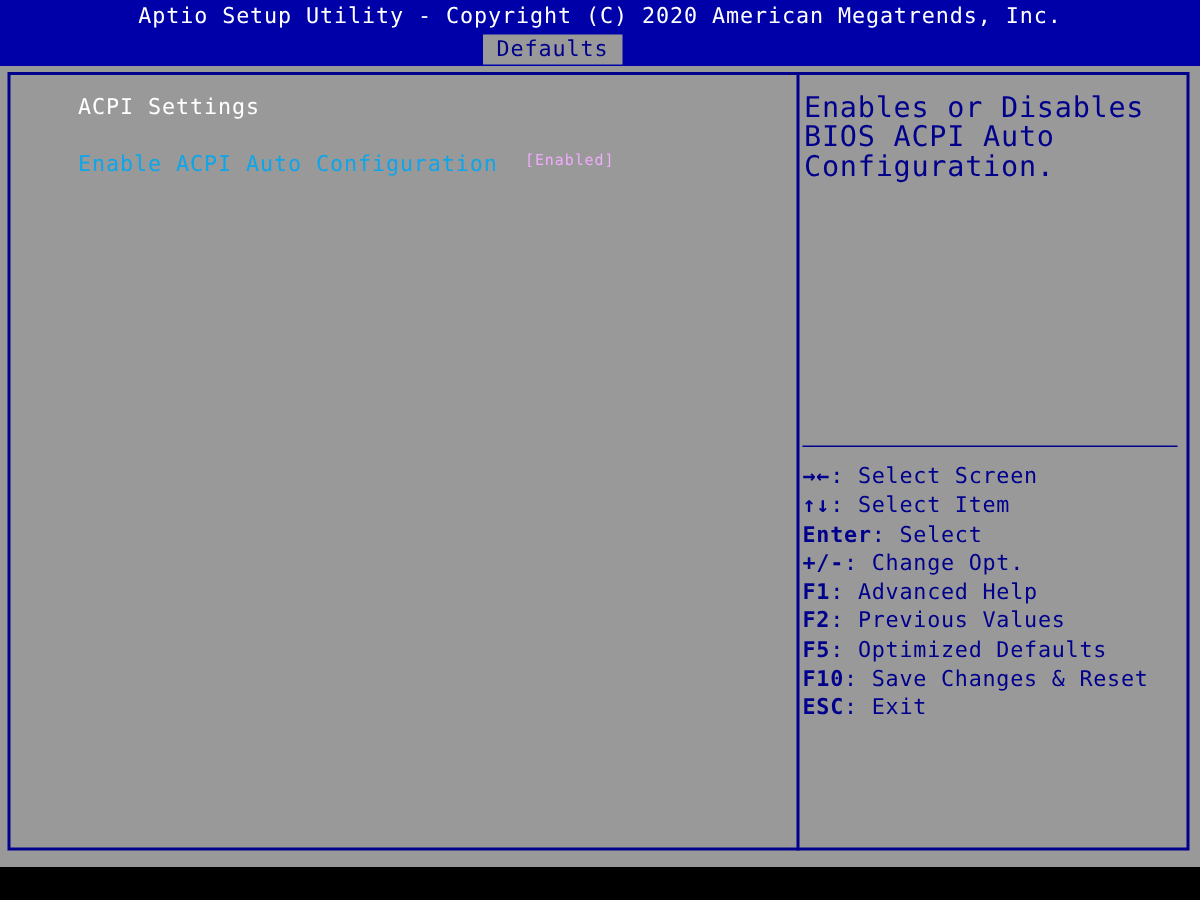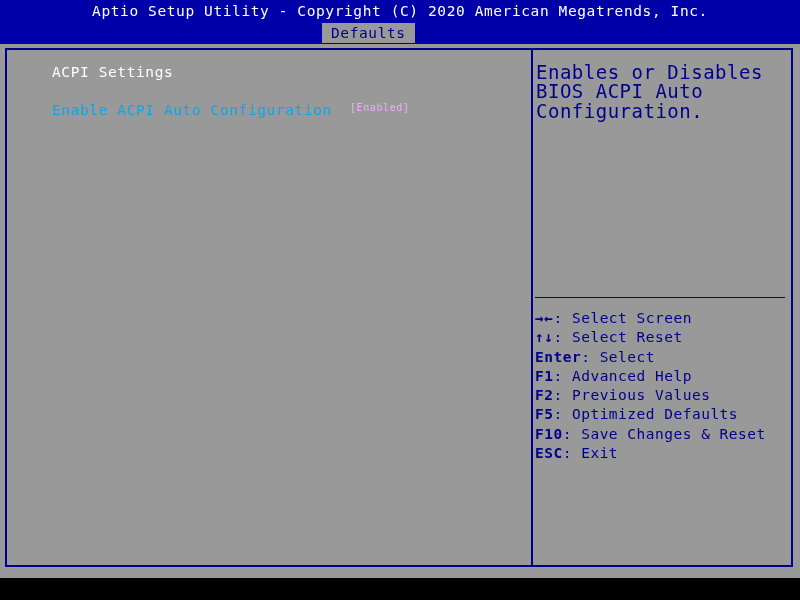--- a/index.html
+++ b/index.html
@@ -198,22 +198,23 @@
       <div class="setting-label">Enable ACPI Auto Configuration</div>
       <div class="setting-value">[Enabled]</div>
     </div>
   </div>
 
   <div id="help-pane">
     <div id="help-text">Enables or Disables BIOS ACPI Auto Configuration.</div>
     <div id="help-divider"></div>
     <div id="legend">
         <div class="legend-line"><span class="legend-key">→←</span><span>: </span><span>Select Screen</span></div>
-        <div class="legend-line"><span class="legend-key">↑↓</span><span>: </span><span>Select Reset</span></div>
+        <div class="legend-line"><span class="legend-key">↑↓</span><span>: </span><span>Select Item</span></div>
         <div class="legend-line"><span class="legend-key">Enter</span><span>: </span><span>Select</span></div>
+        <div class="legend-line"><span class="legend-key">+/-</span><span>: </span><span>Change Opt.</span></div>
         <div class="legend-line"><span class="legend-key">F1</span><span>: </span><span>Advanced Help</span></div>
         <div class="legend-line"><span class="legend-key">F2</span><span>: </span><span>Previous Values</span></div>
         <div class="legend-line"><span class="legend-key">F5</span><span>: </span><span>Optimized Defaults</span></div>
         <div class="legend-line"><span class="legend-key">F10</span><span>: </span><span>Save Changes &amp; Reset</span></div>
         <div class="legend-line"><span class="legend-key">ESC</span><span>: </span><span>Exit</span></div>
       </div>
   </div>
 
 </div>
 

